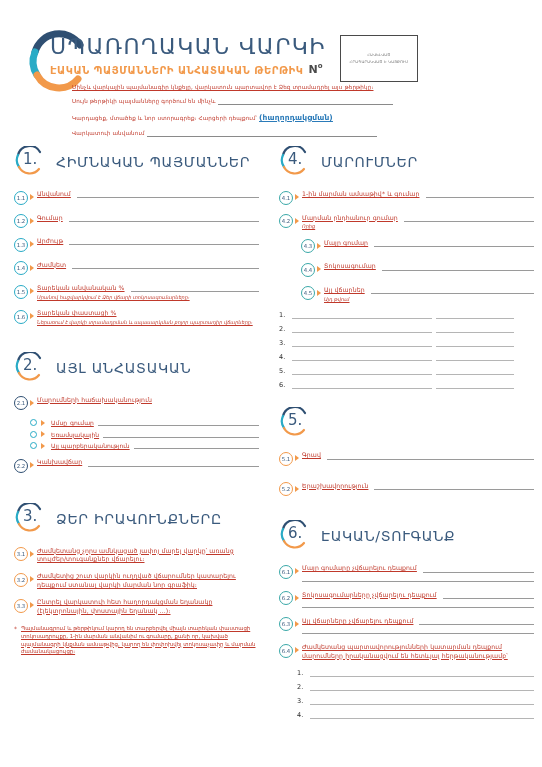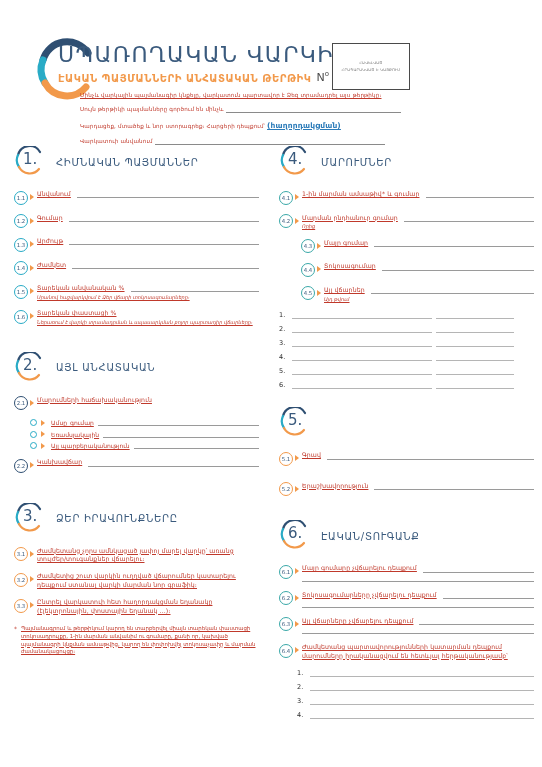--- a/index.html
+++ b/index.html
@@ -5,38 +5,38 @@
   * { box-sizing: border-box; }
   html, body { margin:0; padding:0; }
   body {
     width: 542px; height: 767px;
     background: #ffffff;
     font-family: "DejaVu Sans", "Liberation Sans", sans-serif;
     color: #2b2b2b;
     overflow: hidden;
     position: relative;
   }
-  .page { position: relative; width:434px; height:767px; padding: 16px; }
+  .page { position: relative; width:434px; height:767px; padding: 8px; }
 
   
   .header { position: relative; height: 140px; }
   .logo-arc {
     position:absolute; left:18px; top:22px; width:64px; height:64px;
   }
   .title-block { position:absolute; left:42px; top:28px; }
   .doc-title {
     font-size: 22px; letter-spacing: 1.4px; color:#3a5a7d;
     font-weight: 400; line-height: 1; white-space: nowrap;
   }
   .doc-sub-row { display:flex; align-items:flex-end; gap:5px; margin-top:4px; }
   .doc-subtitle {
     font-size: 10px; letter-spacing: 0.55px; color:#f2994a; font-weight:700;
     white-space: nowrap;
   }
-  .doc-num { font-size:11px; color:#4a4a4a; }
+  .doc-num { font-size:11px; color:#4a4a4a;font-weight:bold; }
   .doc-num sup { font-size:7px; }
 
   .stamp-box {
     position:absolute; right:8px; top:27px; width:78px; height:47px;
     border:1px solid #4a4a4a; display:flex; flex-direction:column;
     align-items:center; justify-content:center; gap:3px;
   }
   .stamp-line { font-size:3.6px; letter-spacing:0.3px; color:#6a6a6a; white-space:nowrap; }
 
   .intro { position:absolute; left:64px; top:76px; width:404px; }
@@ -52,21 +52,21 @@
 
   
   .sec-head { display:flex; align-items:center; gap:0px; margin-bottom:14px; position:relative; height:30px; }
   .sec-arc { position:relative; width:32px; height:30px; flex:0 0 32px; }
   .sec-arc svg { position:absolute; left:0; top:0; }
   .sec-num {
     position:absolute; left:9px; top:4px; font-size:15px; color:#3a5a7d;
     font-weight:400;
   }
   .sec-title {
-    font-size:10px; letter-spacing:0.7px; color:#3a5a7d; font-weight:400;
+    font-size:14px; letter-spacing:0.7px; color:#3a5a7d; font-weight:400;
     white-space:nowrap; margin-left:10px; padding-top:2px;
   }
 
   
   .item { display:flex; align-items:flex-start; margin-bottom:9px; }
   .badge {
     flex: 0 0 auto; width:14px; height:14px; border-radius:50%;
     border:1.2px solid #29abc6; color:#3a5a7d; font-size:5.4px;
     display:flex; align-items:center; justify-content:center;
     background:#fff; margin-top:0.5px;

